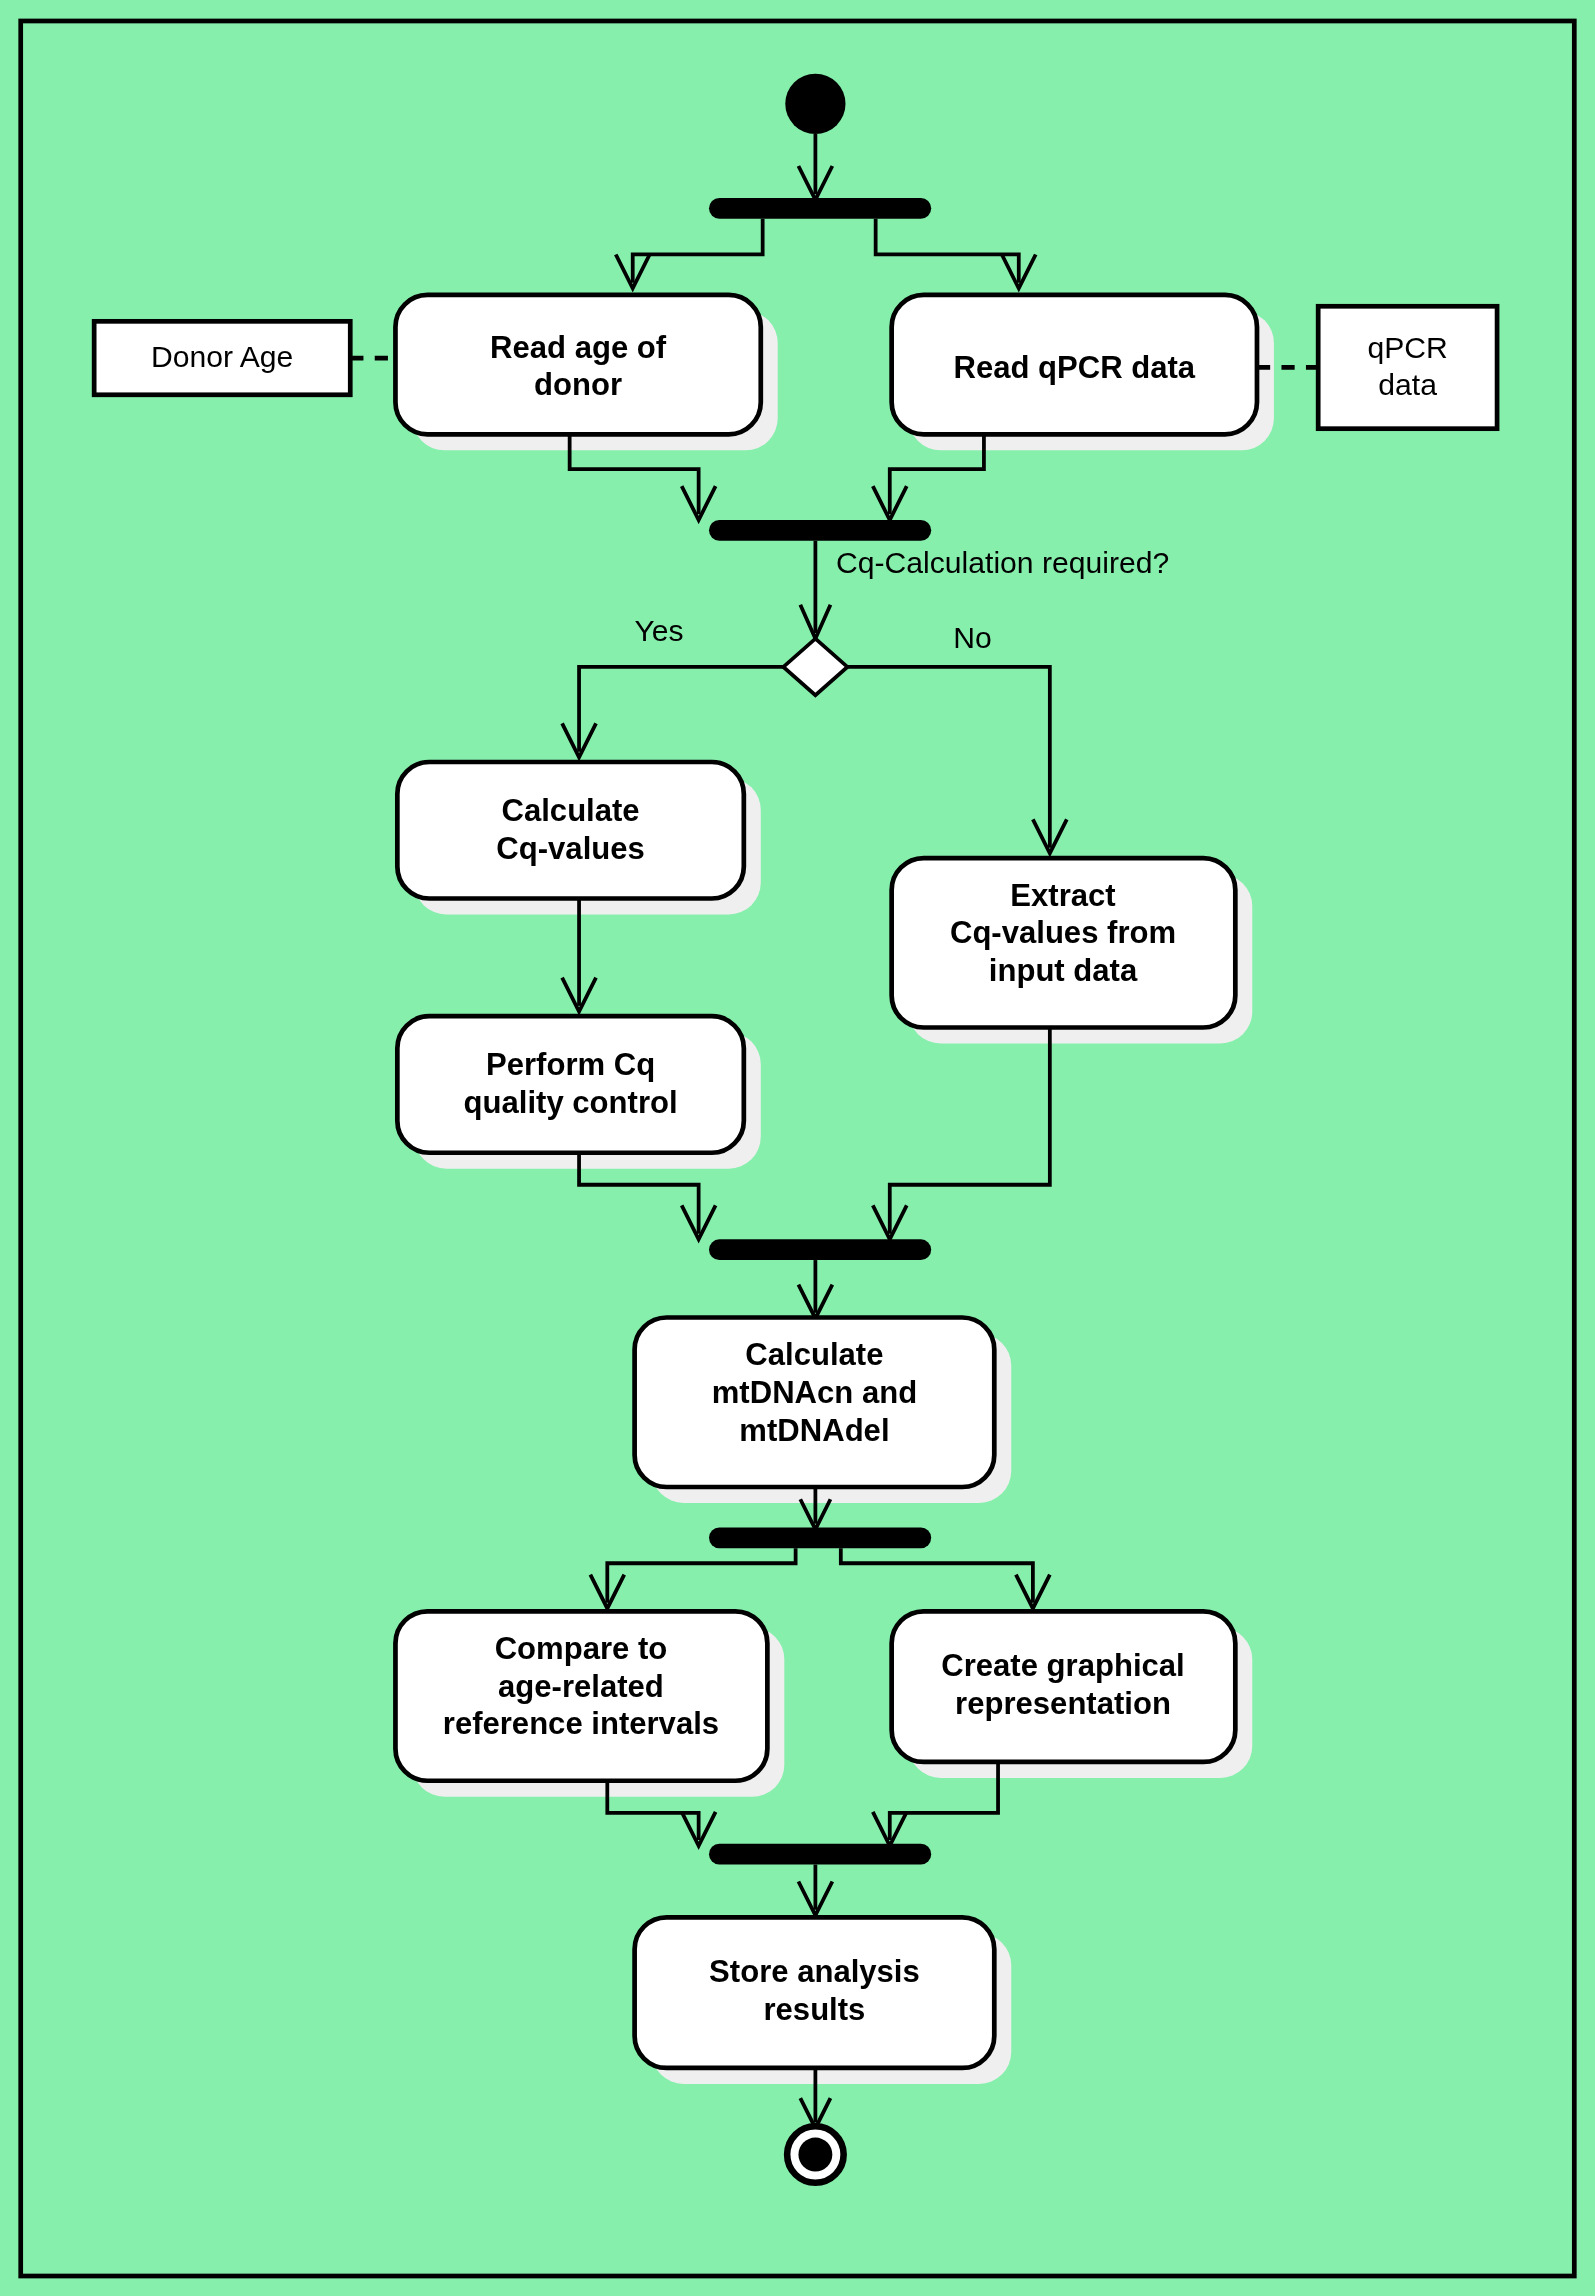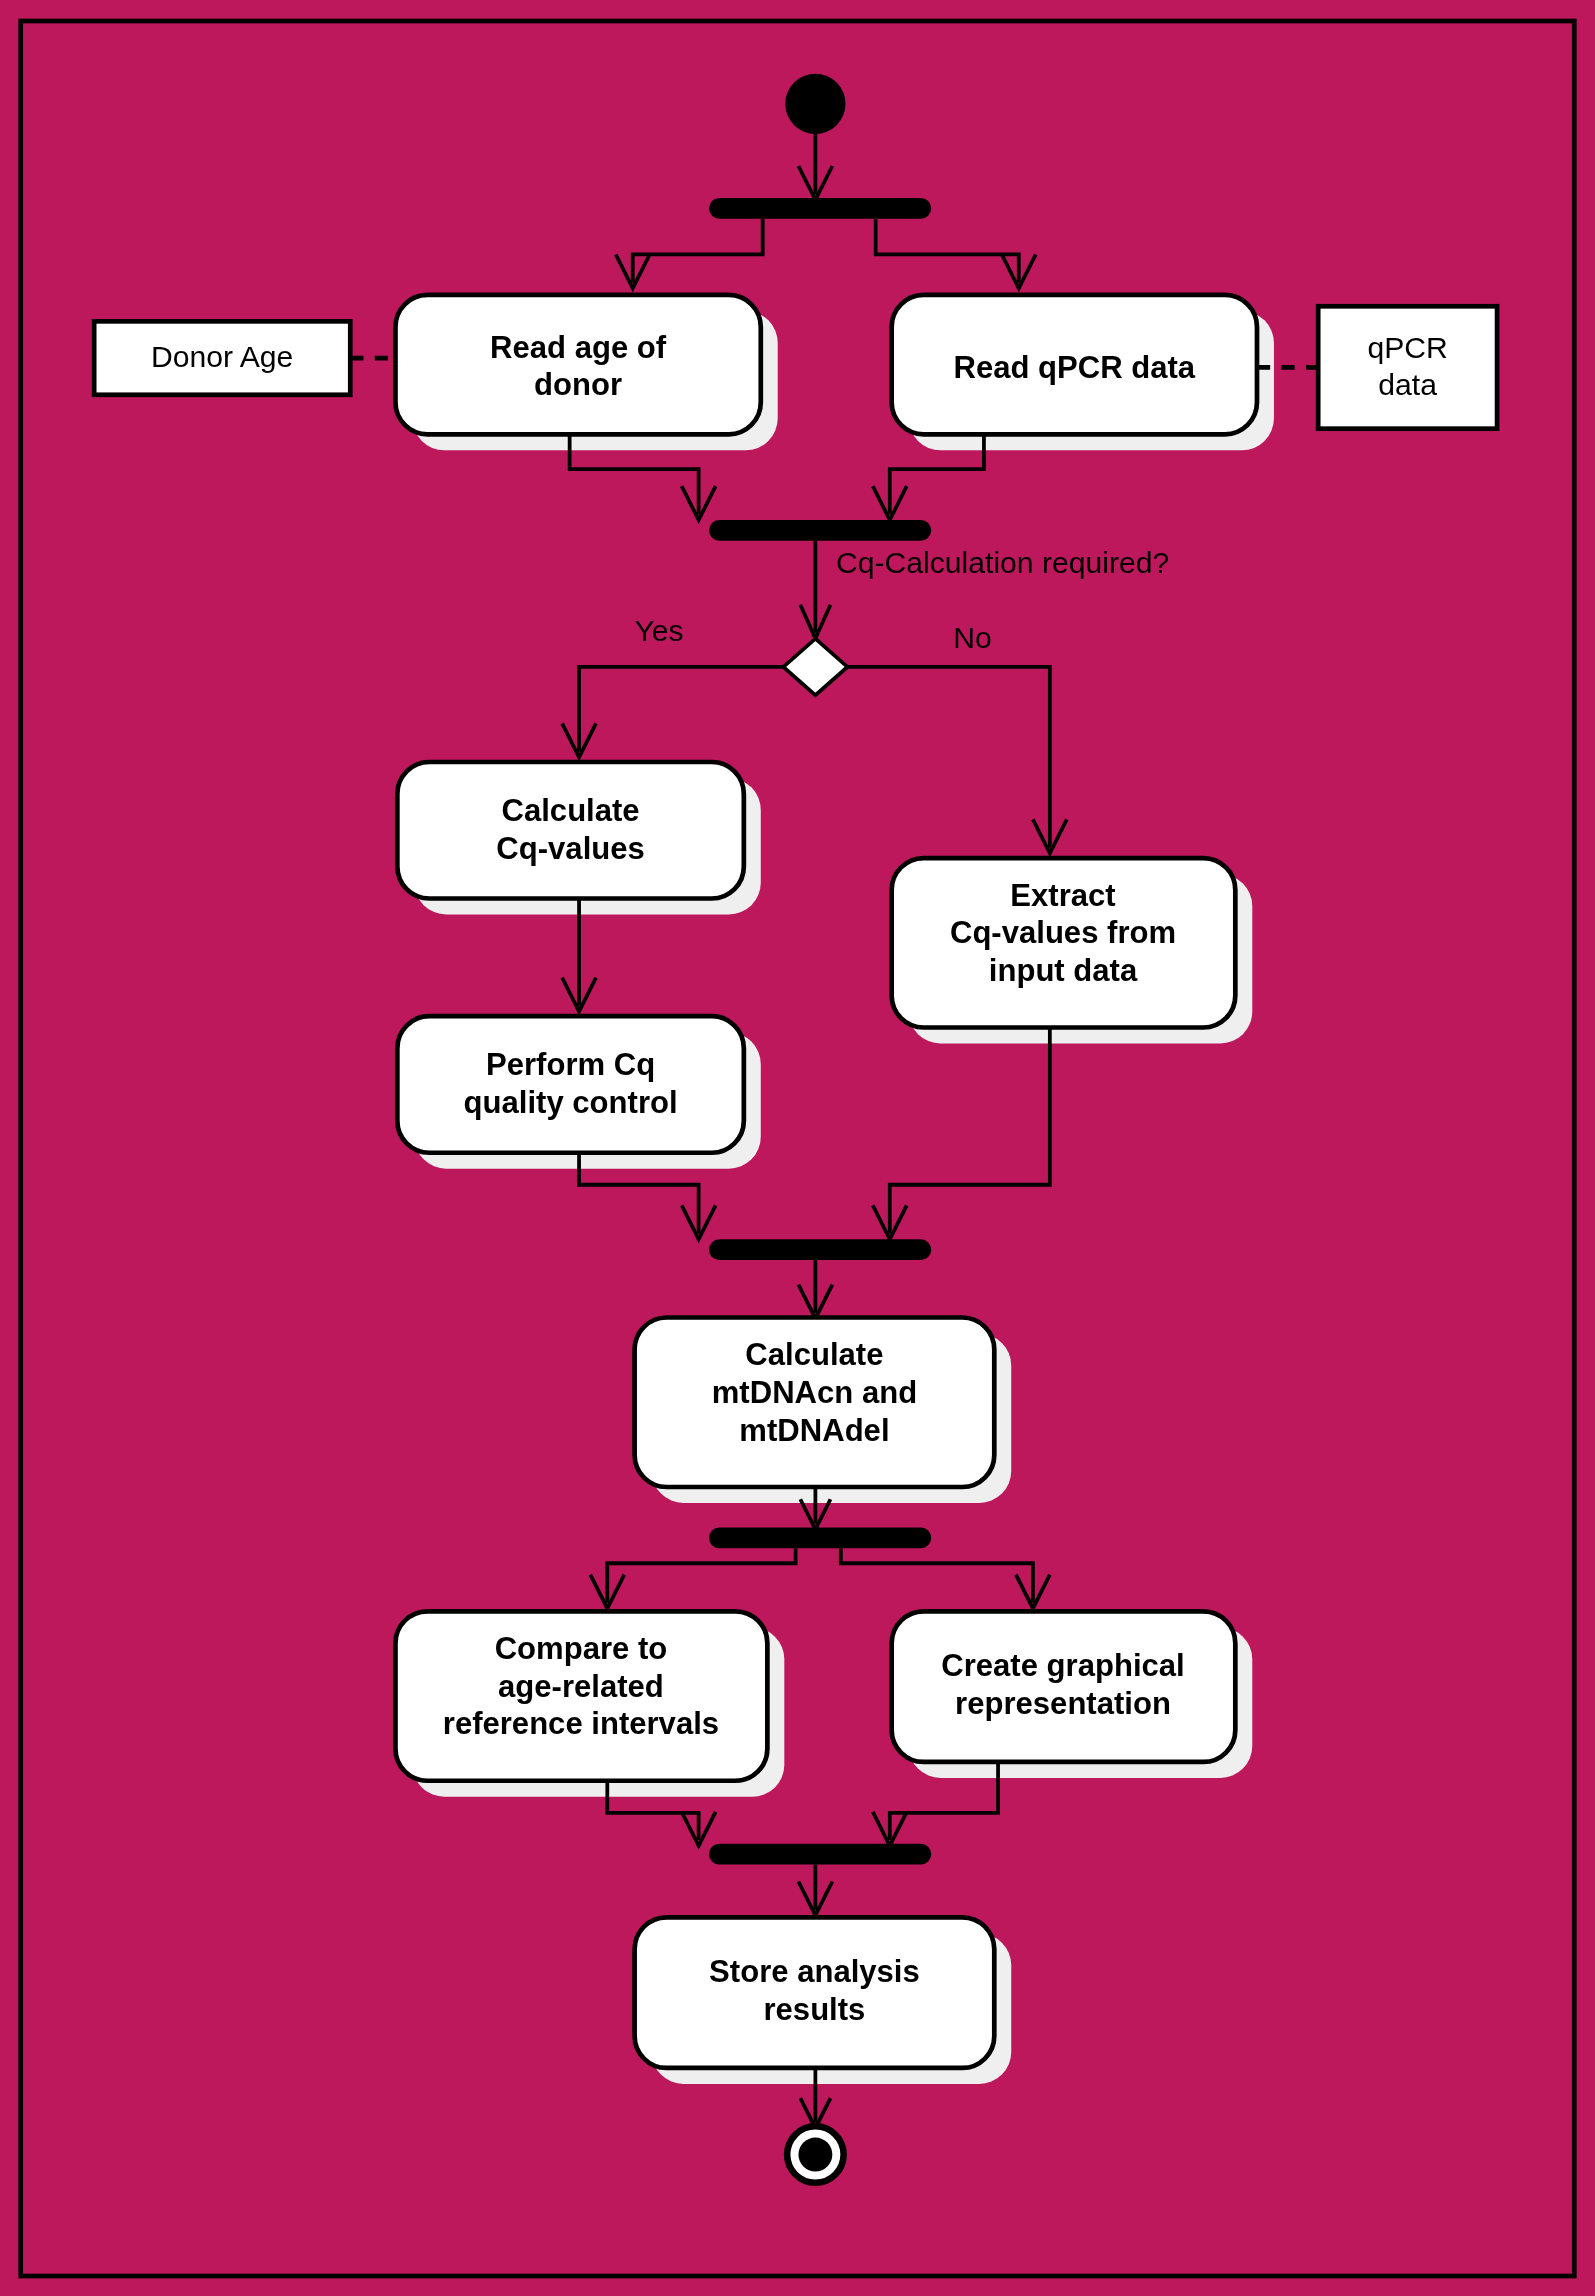--- a/index.html
+++ b/index.html
@@ -4,21 +4,21 @@
 <style>
   html, body {
     margin: 0;
     padding: 0;
     background: #ffffff;
   }
   #canvas {
     position: relative;
     width: 1595px;
     height: 2297px;
-    background: #be185d;
+    background: #86efac;
     font-family: "Liberation Sans", sans-serif;
   }
   svg.diagram {
     display: block;
     width: 1595px;
     height: 2297px;
   }
   .node-label {
     font-family: "Liberation Sans", sans-serif;
     font-weight: bold;

